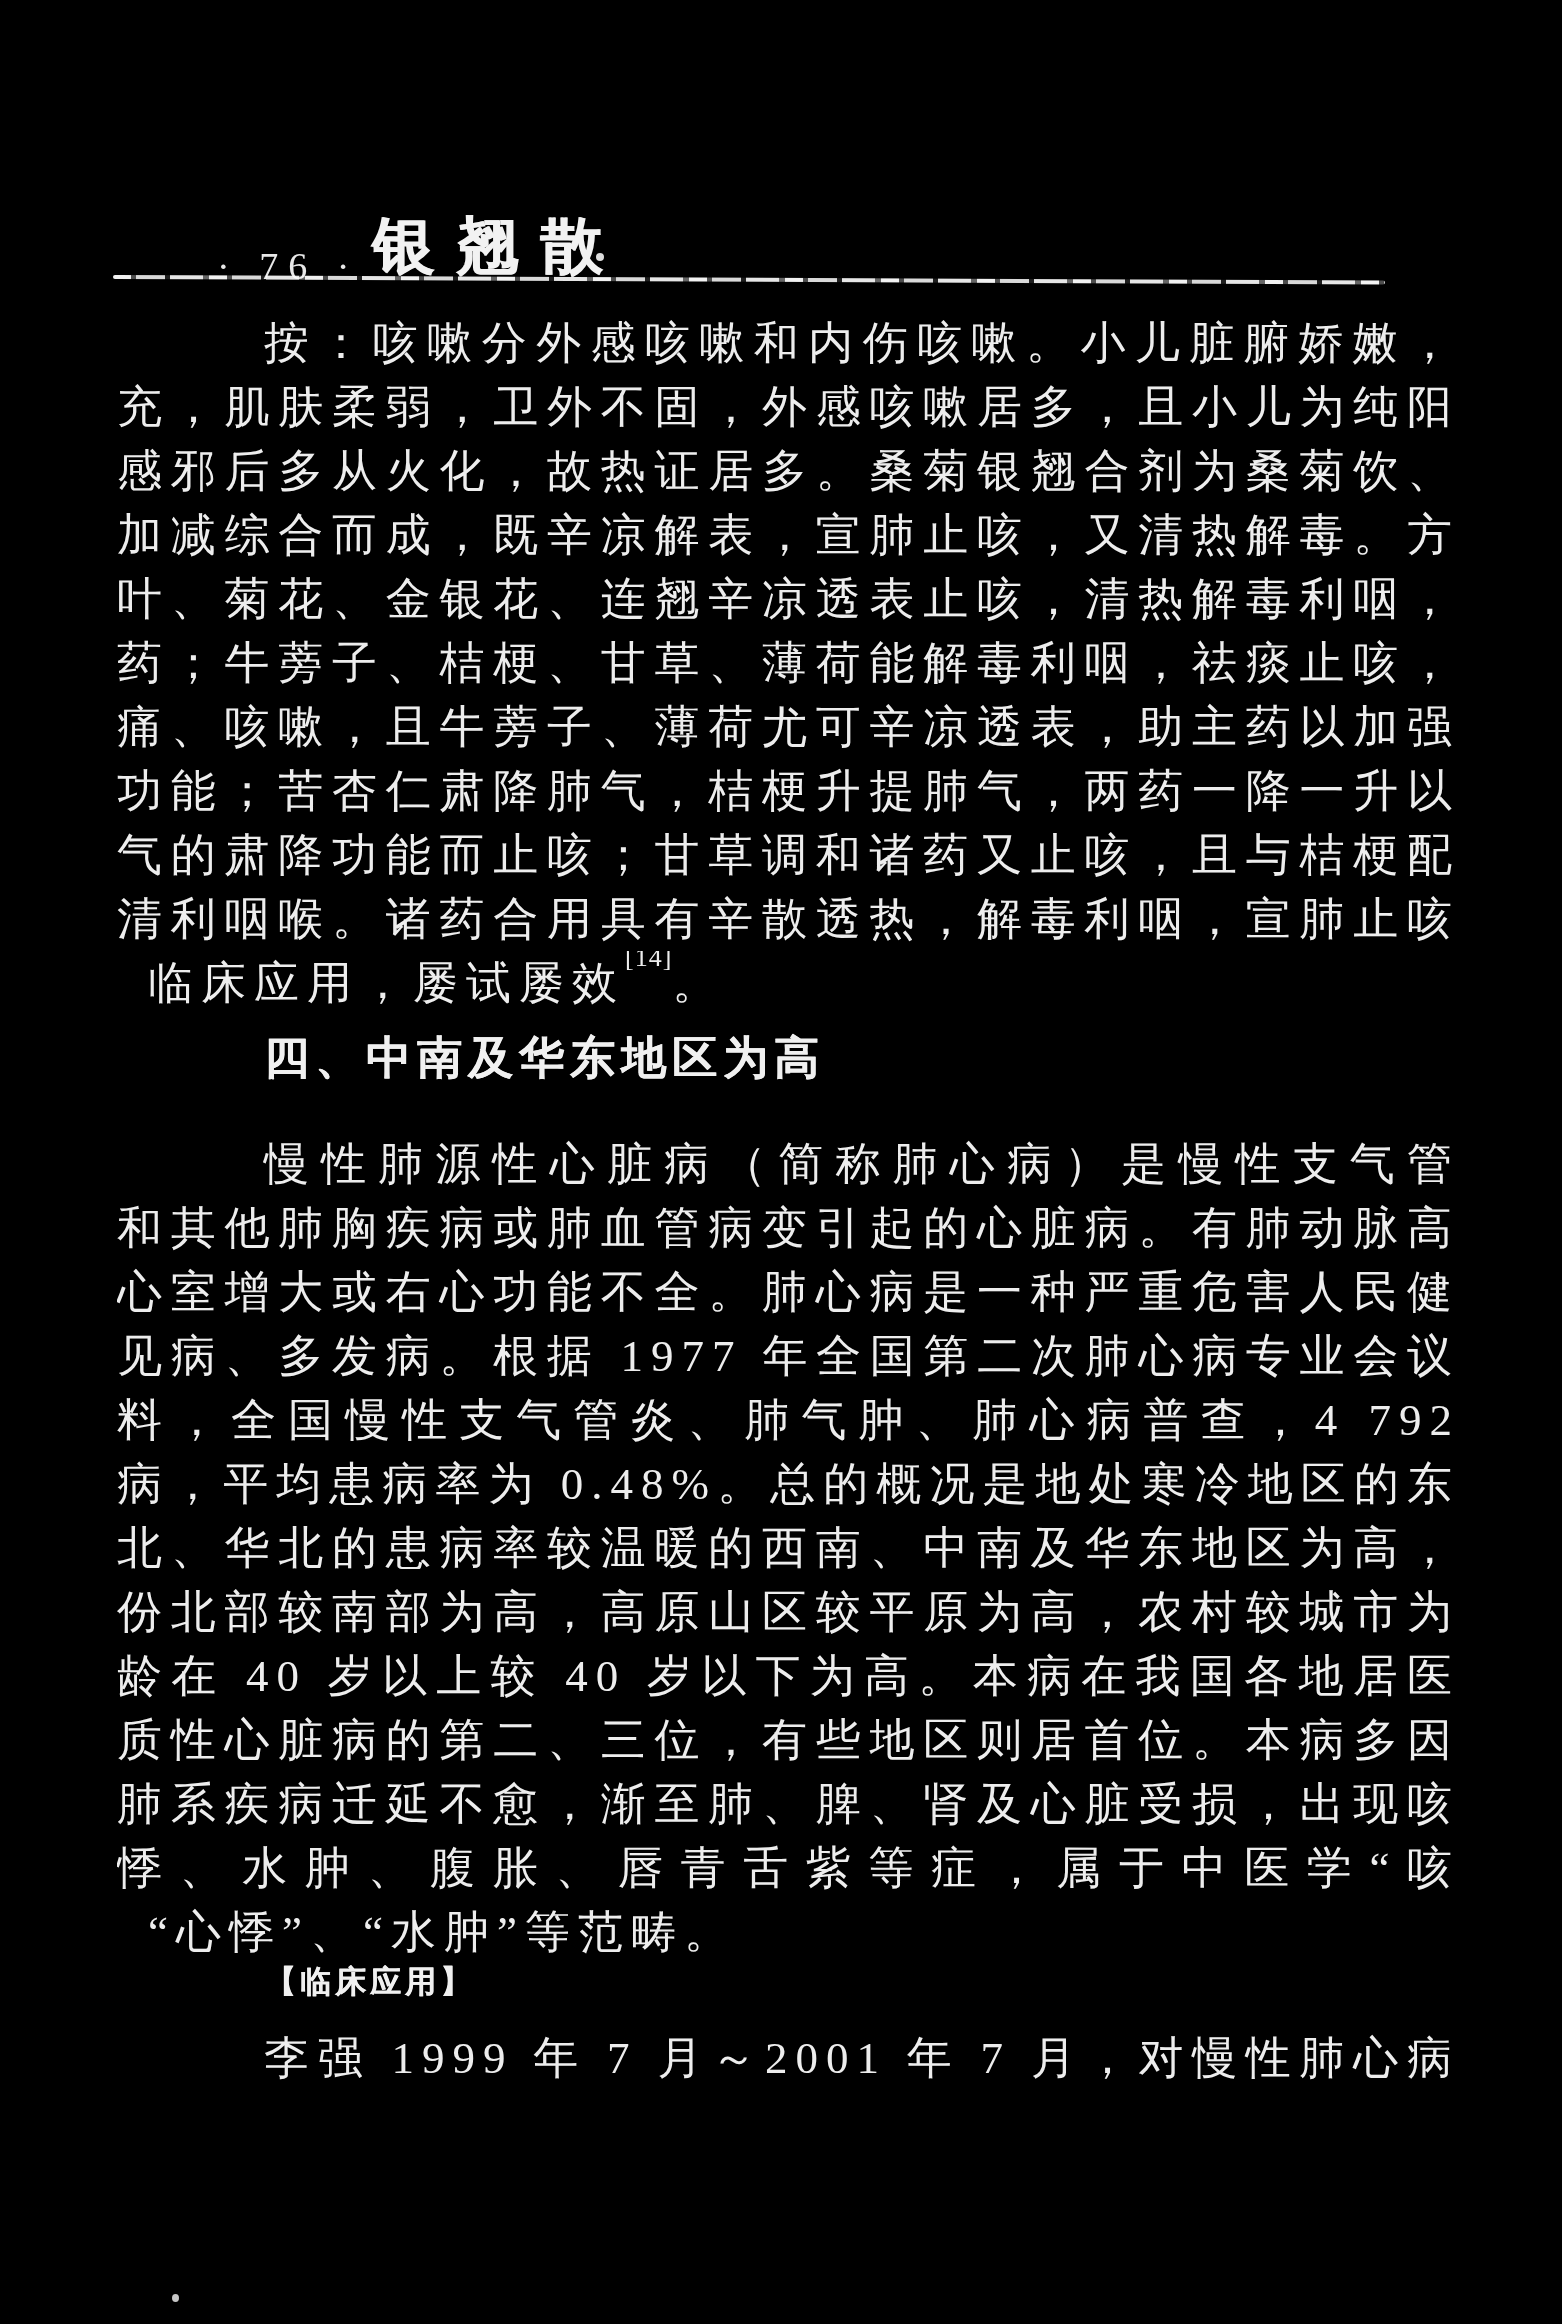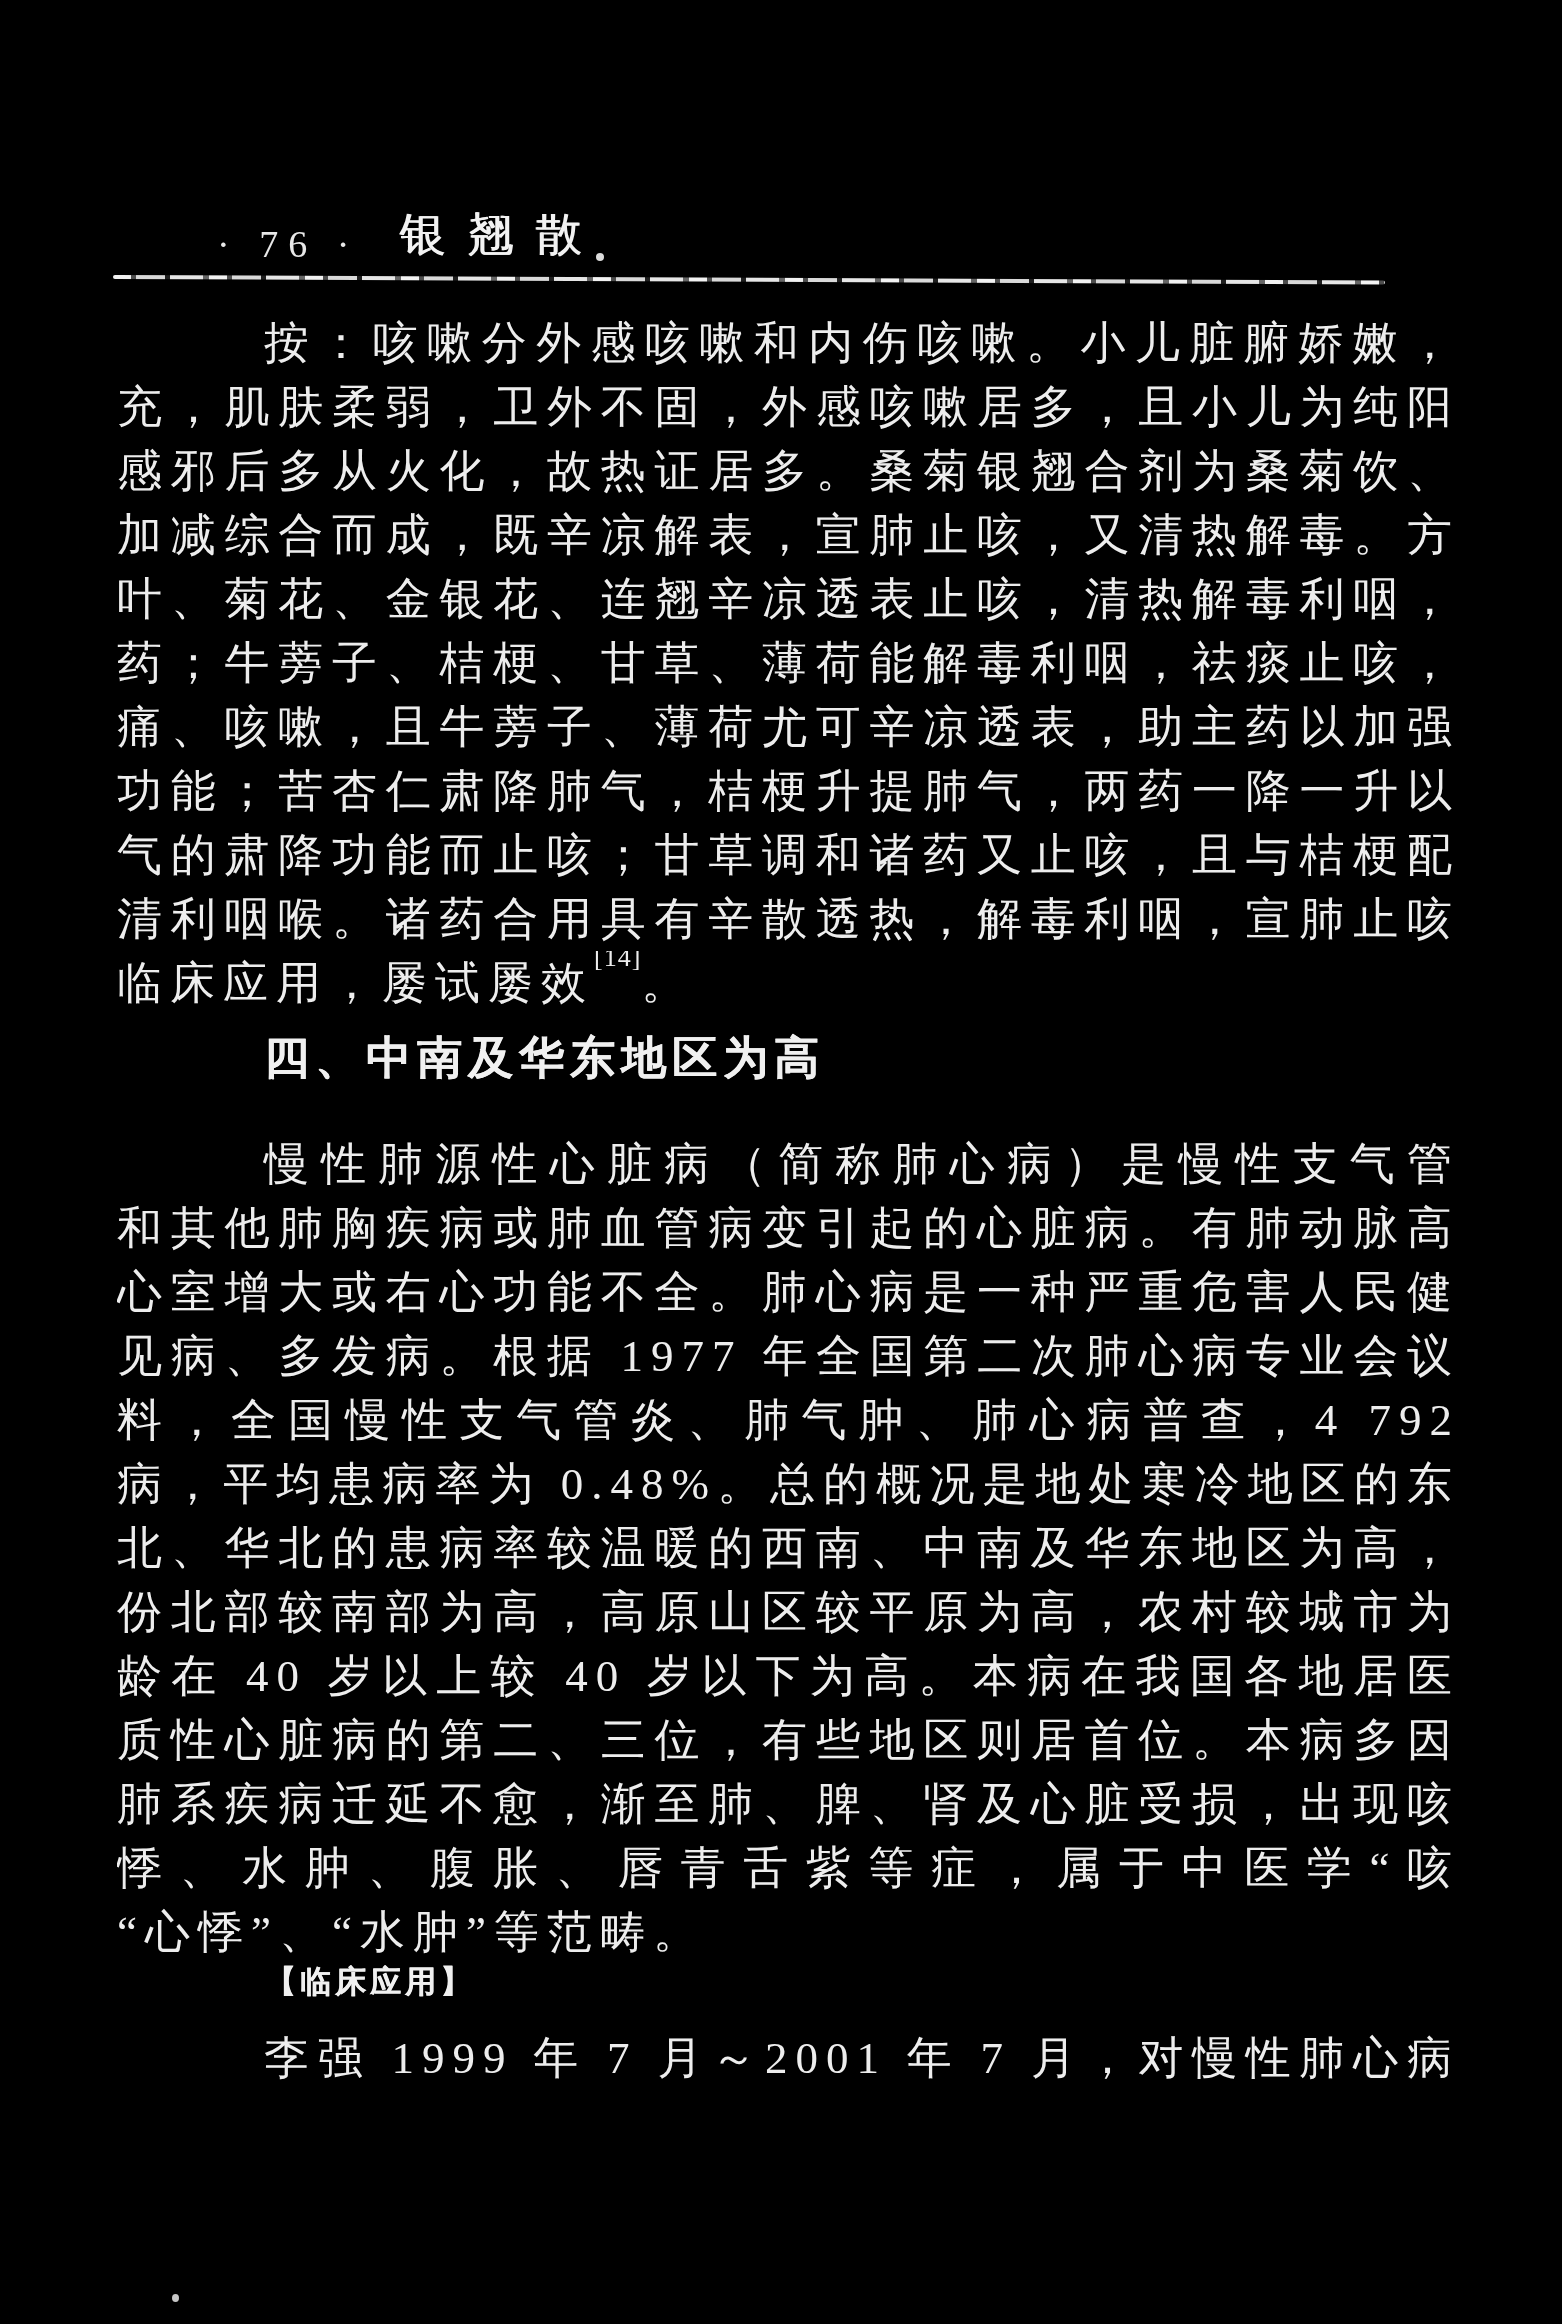--- a/index.html
+++ b/index.html
@@ -6,35 +6,35 @@
   body{
     width:1562px;height:2324px;position:relative;overflow:hidden;
     background:#000;
     font-family:"Liberation Serif","DejaVu Serif",serif;
     color:#ededed;
   }
   .page{position:absolute;inset:0;}
   
   .header{position:absolute;top:204px;left:217px;display:flex;align-items:flex-end;white-space:nowrap;}
   .pageno{font-size:38px;letter-spacing:10px;color:#e8e8e8;}
-  .booktitle{margin-left:40px;font-size:46px;font-weight:400;letter-spacing:22px;
+  .booktitle{margin-left:13px;font-size:62px;font-weight:700;letter-spacing:22px;
     text-shadow:1px 0 0 currentColor;color:#f2f2f2;}
   
   .rule{position:absolute;top:275px;left:113px;width:1272px;height:4px;
     transform:rotate(0.25deg);transform-origin:left center;
     background:repeating-linear-gradient(90deg,
       rgba(255,255,255,.95) 0 18px, rgba(255,255,255,.30) 18px 23px,
       rgba(255,255,255,.85) 23px 52px, rgba(255,255,255,.12) 52px 57px,
       rgba(255,255,255,.9) 57px 90px, rgba(255,255,255,.4) 90px 96px);
     border-radius:2px;}
   
   .block{position:absolute;left:117px;width:1343px;}
   .line{font-size:45px;line-height:64px;letter-spacing:8px;white-space:nowrap;
     text-align:justify;text-align-last:justify;white-space:normal;height:64px;overflow:hidden;}
-  .line.left{text-align:left;text-align-last:left;}
+  .line.left{text-align:left;text-align-last:left;margin-left:31px;}
   .line.ind{text-indent:147px;}
   sup.ref{font-size:26px;letter-spacing:1px;position:relative;top:-16px;line-height:0;}
   .heading{position:absolute;left:117px;top:1028px;width:1343px;
     font-family:"Liberation Sans","DejaVu Sans",sans-serif;
     font-size:45px;font-weight:700;letter-spacing:6px;text-indent:147px;
     text-shadow:0.6px 0 0 currentColor;color:#f0f0f0;}
   .subheading{position:absolute;left:265px;top:1961px;
     font-family:"Liberation Sans","DejaVu Sans",sans-serif;
     font-size:31px;font-weight:700;letter-spacing:4px;
     text-shadow:0.6px 0 0 currentColor;color:#f0f0f0;}

